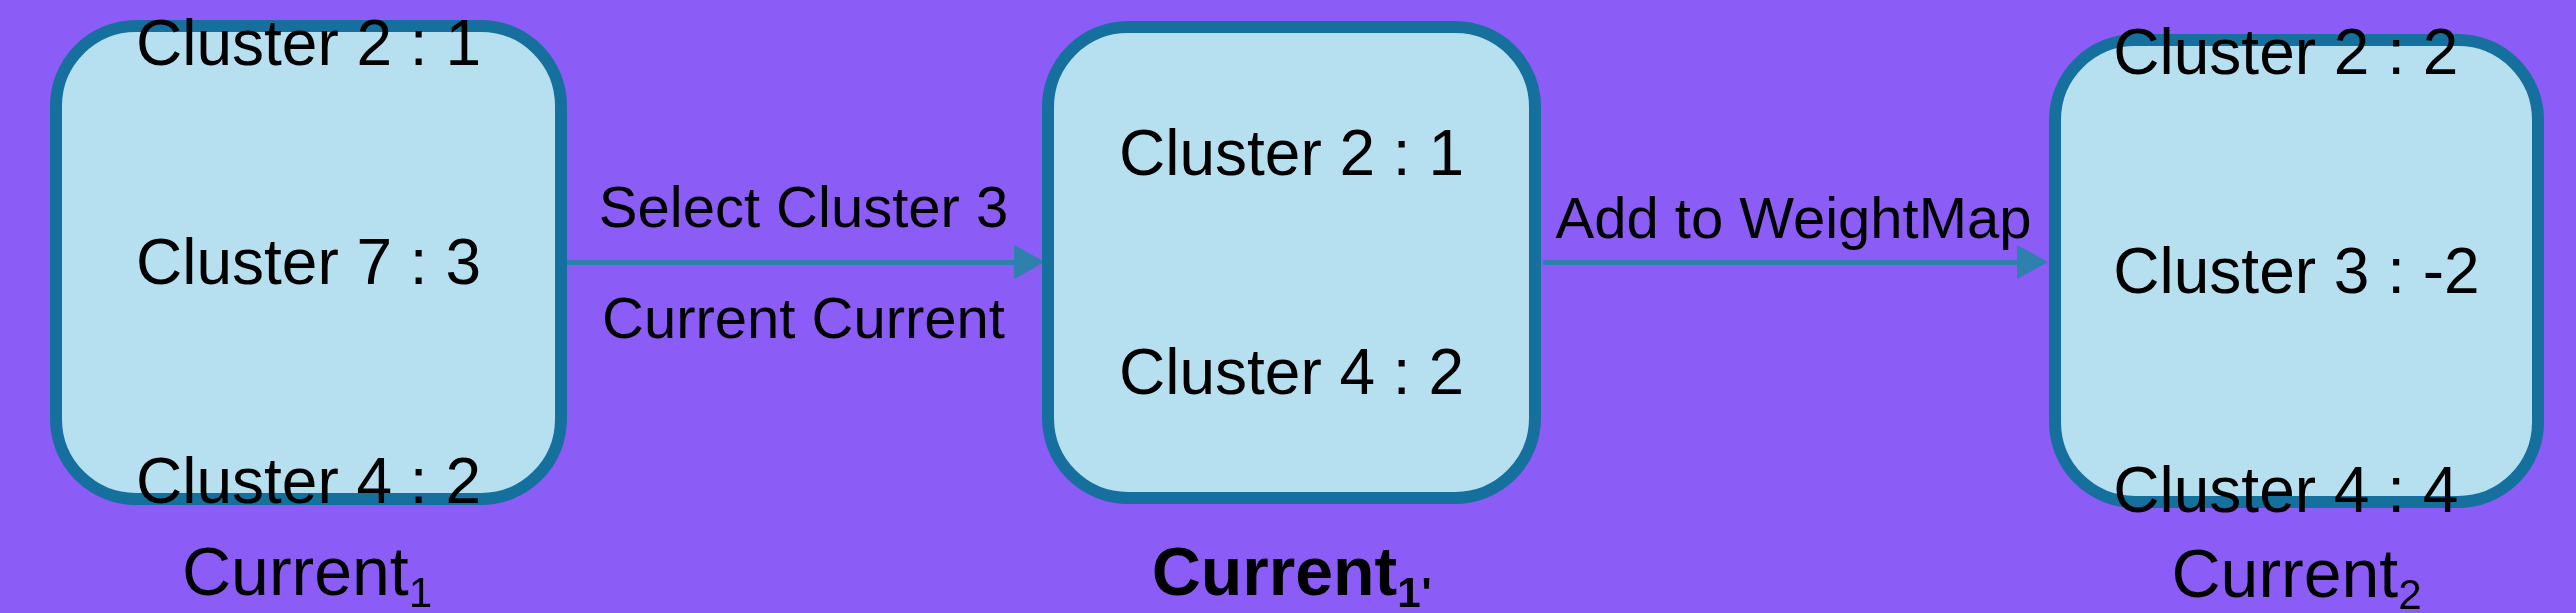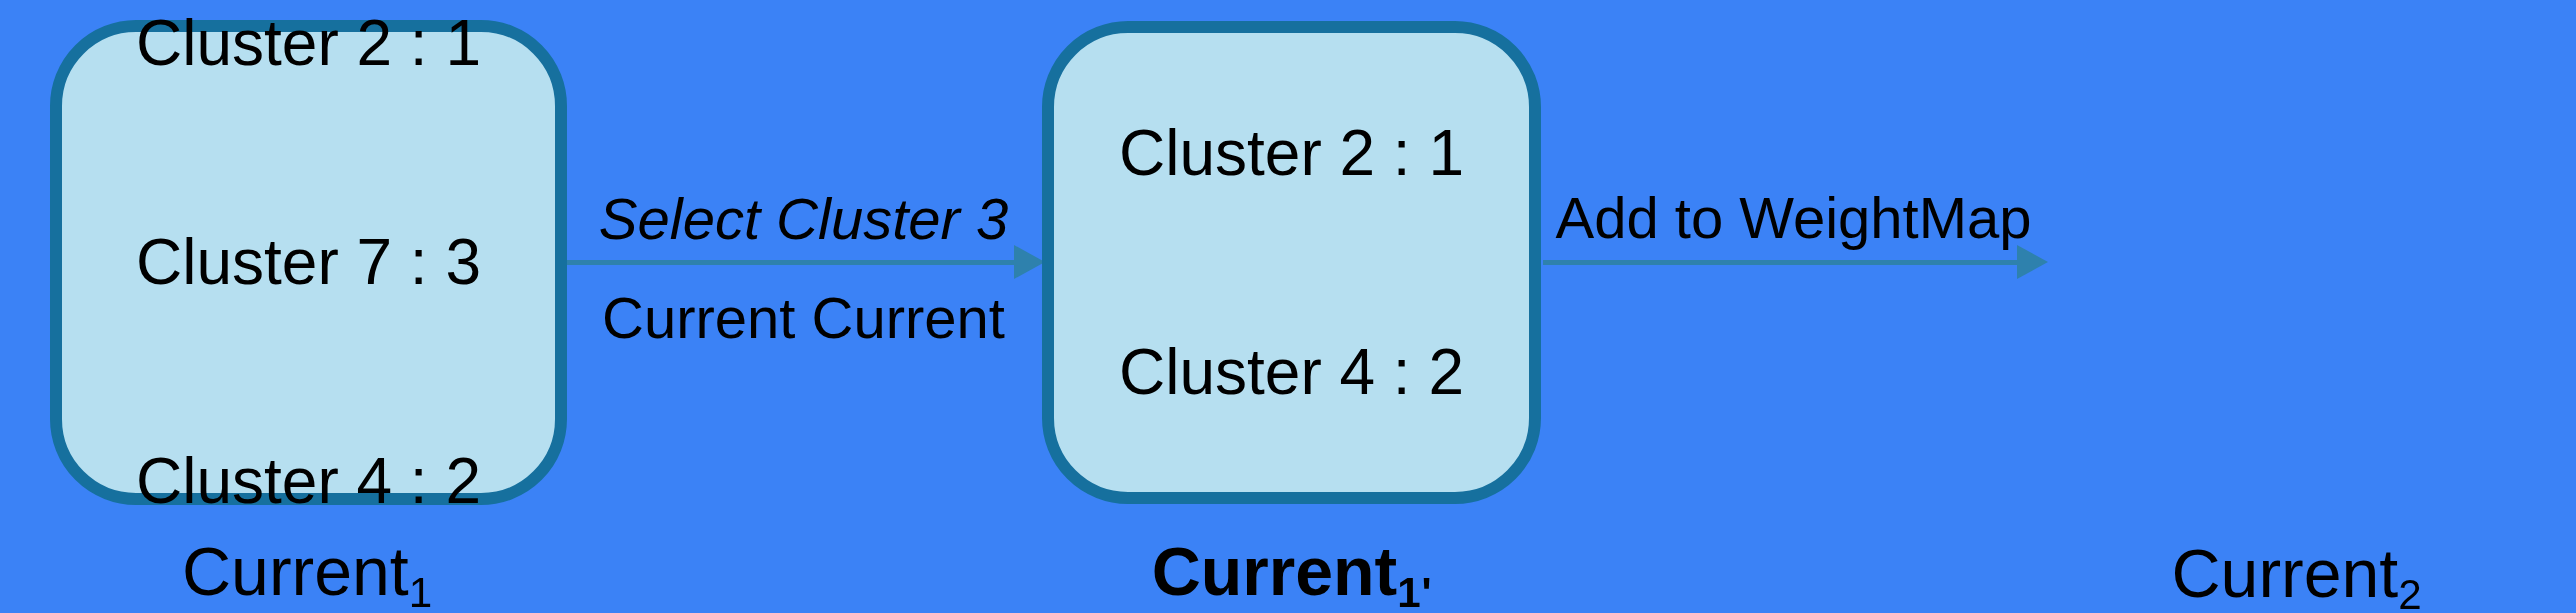--- a/index.html
+++ b/index.html
@@ -5,21 +5,21 @@
   html, body {
     margin: 0;
     padding: 0;
     background: #ffffff;
     font-family: "Liberation Sans", sans-serif;
   }
   .stage {
     position: relative;
     width: 2576px;
     height: 614px;
-    background: #3b82f6;
+    background: #8b5cf6;
     overflow: hidden;
     color: var(--text, #000);
   }
   .state-box {
     position: absolute;
     box-sizing: border-box;
     background: var(--box-fill, #b6dff0);
     border: 12.2px solid var(--box-border, #16709e);
     border-radius: 86px;
     display: flex;
@@ -82,39 +82,48 @@
       <div>Cluster 2 : 1</div>
       <div>Cluster 7 : 3</div>
       <div>Cluster 4 : 2</div>
       
     </div>
   </div>
   <div class="caption" style="left:1.5px; top:535px;">
     <span>Current</span><sub>1</sub>
   </div>
 
-  <div class="arrow-label" style="left:421px; top:185px;font-style:italic;">Select Cluster 3</div>
+  <div class="arrow-label" style="left:421px; top:173px;">Select Cluster 3</div>
   <div class="arrow-line" style="left:567px; top:260px; width:451px;"></div>
   <div class="arrow-head" style="left:1014px; top:245px;"></div>
   <div class="arrow-label" style="left:421px; top:284px;">Current Current</div>
 
   <div class="state-box" style="left:1042px; top:21.4px; width:499px; height:483px;">
     <div class="box-lines">
       
       <div>Cluster 2 : 1</div>
       <div>Cluster 4 : 2</div>
       
     </div>
   </div>
   <div class="caption" style="left:986px; top:535px;font-weight:bold;">
     <span>Current</span><sub>1'</sub>
   </div>
 
   <div class="arrow-label" style="left:1411px; top:184px;">Add to WeightMap</div>
   <div class="arrow-line" style="left:1543px; top:260px; width:477px;"></div>
   <div class="arrow-head" style="left:2017px; top:245px;"></div>
 
+  <div class="state-box" style="left:2049px; top:34px; width:495px; height:474px;">
+    <div class="box-lines">
+      
+      <div>Cluster 2 : 2</div>
+      <div>Cluster 3 : -2</div>
+      <div>Cluster 4 : 4</div>
+      
+    </div>
+  </div>
   <div class="caption" style="left:1991px; top:537px;">
     <span>Current</span><sub>2</sub>
   </div>
 
 </div>
 
 
 </body></html>

